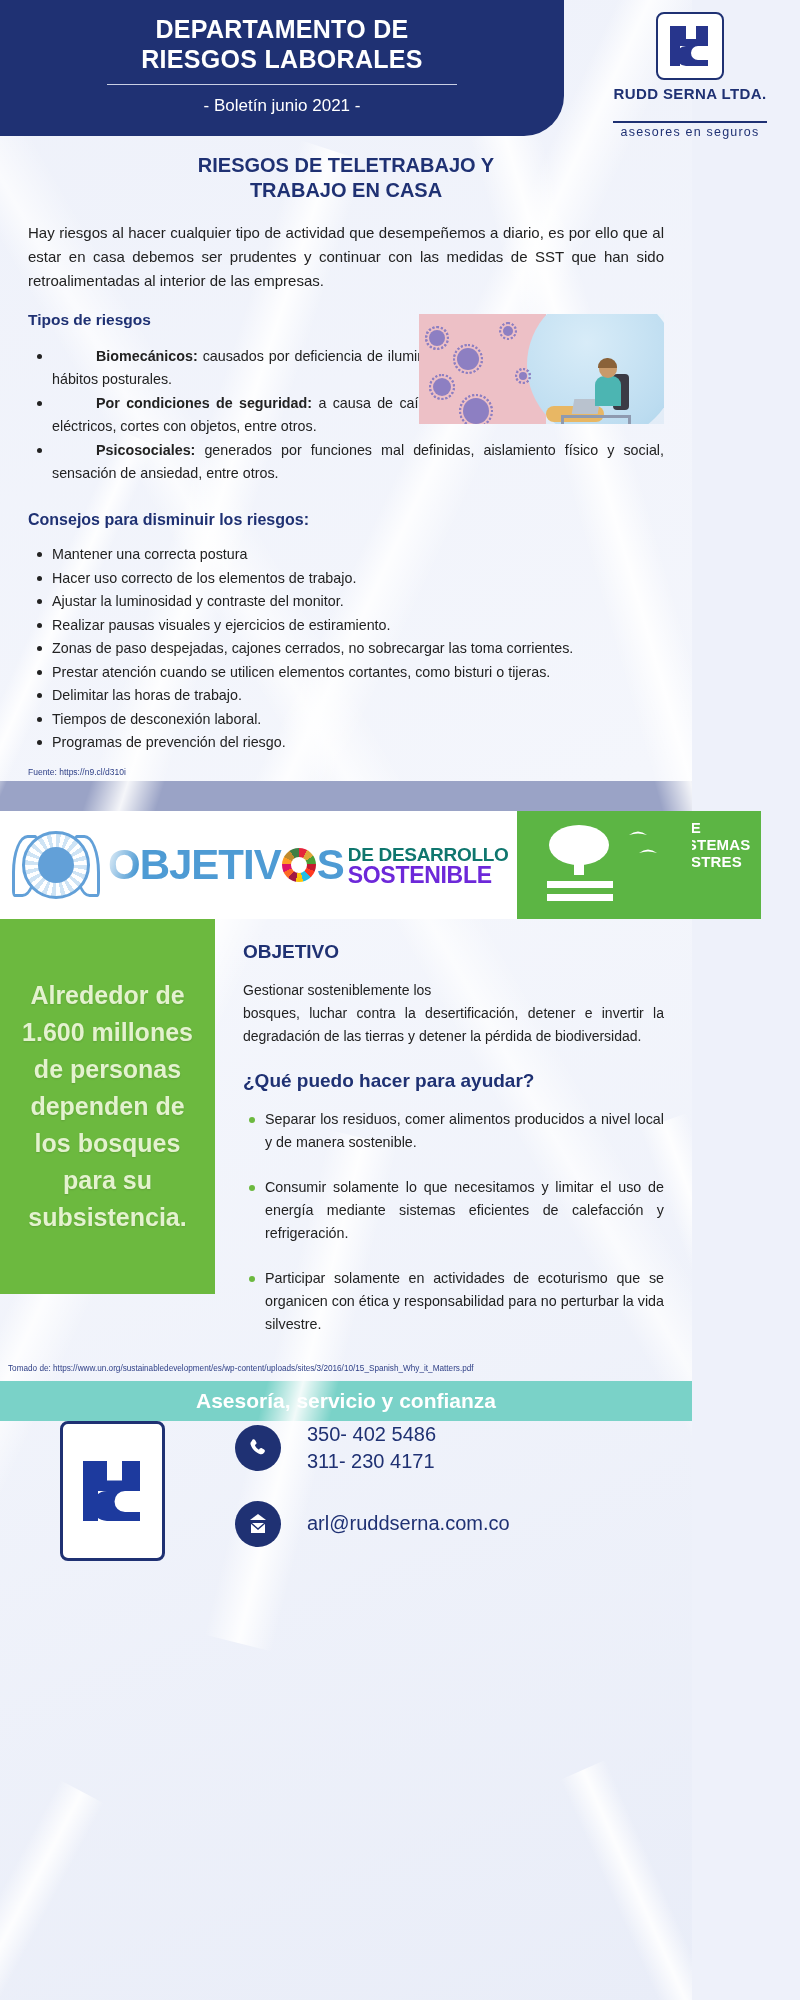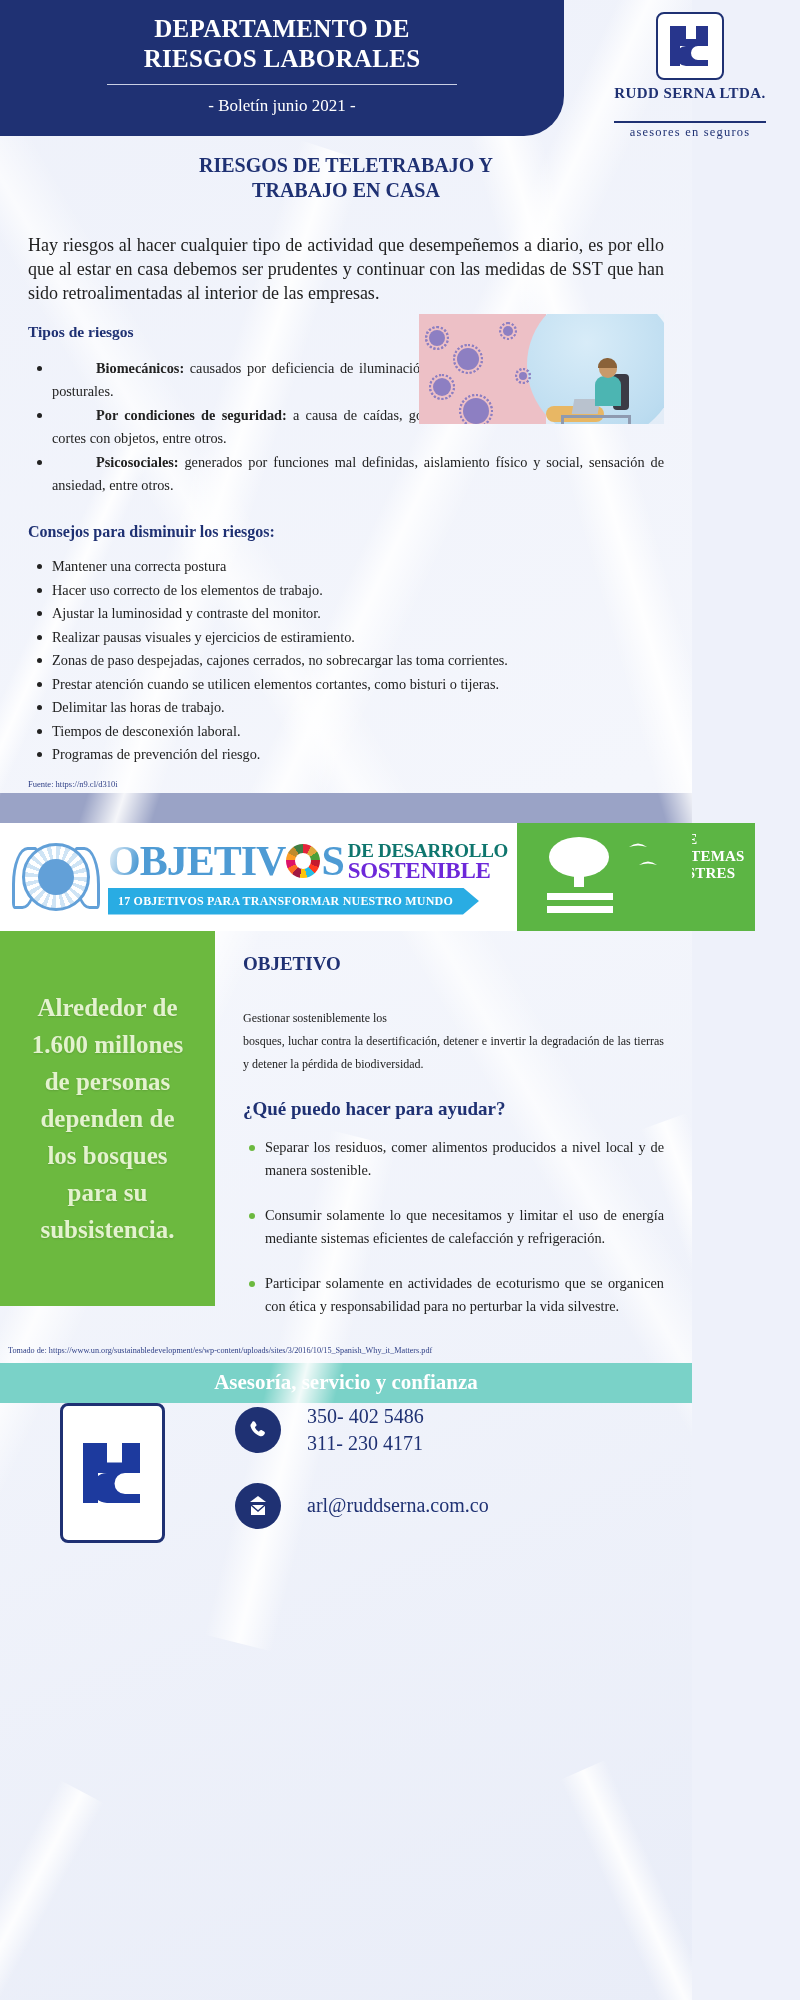--- a/index.html
+++ b/index.html
@@ -9,21 +9,20 @@
     background:#eef1fa;
     width:800px; height:2000px;
     position:relative; overflow:hidden;
   }
   .page {
     position:relative; width:692px; height:2000px;
     background:
       linear-gradient(115deg, rgba(255,255,255,0) 38%, rgba(255,255,255,.85) 40%, rgba(255,255,255,0) 43%),
       linear-gradient(60deg, rgba(255,255,255,0) 55%, rgba(255,255,255,.7) 57%, rgba(255,255,255,0) 60%),
       linear-gradient(160deg, #eef1fa 0%, #f4f6fc 45%, #e9edf8 100%);
-    font-family: Liberation Serif, serif;
   }
   
   .rays { position:absolute; inset:0; pointer-events:none; overflow:hidden; }
   .ray {
     position:absolute; background:linear-gradient(90deg, rgba(255,255,255,0), rgba(255,255,255,.9), rgba(255,255,255,0));
     width:70px; transform-origin:top left;
   }
   
   .hero { position:relative; height:136px; }
   .hero-blue {
@@ -47,22 +46,22 @@
                border-bottom:2px solid #1f3173; display:inline-block; padding-bottom:19px; margin-top:5px;}
   .logo-tag { color:#1f3173; font-size:12.5px; letter-spacing:1.2px; margin-top:2px; }
 
   
   .sec1 { position:relative; padding:0 28px; }
   .h-main {
     color:#1f3173; font-weight:bold; text-align:center;
     font-size:20px; line-height:25px; padding-top:17px;
   }
   .para {
-    color:#222; font-size:18px; line-height:24px; text-align:justify;
-    margin-top:30px;
+    color:#222; font-size:15px; line-height:24px; text-align:justify;
+    margin-top:18px;
   }
   .h-sub { color:#1f3173; font-weight:bold; font-size:15.5px; margin-top:18px; }
   ul.bul { list-style:none; margin-top:16px; }
   ul.bul li {
     position:relative; padding-left:24px; font-size:14.3px; line-height:23px;
     color:#222; text-align:justify; margin-bottom:1px;
   }
   ul.bul li::before {
     content:""; position:absolute; left:9px; top:9px;
     width:5px; height:5px; border-radius:50%; background:#222;
@@ -147,21 +146,21 @@
   }
   .sdg-green-txt {
     color:#e4f2cf; font-weight:bold; font-size:25px; line-height:37px; text-align:center;
     text-shadow:0 1px 2px rgba(0,0,0,.12);
   }
   .sdg-icon {
     position:absolute; right:0; top:-108px; width:175px; height:108px; background:#5cb544;
   }
   .sdg-body { padding:22px 28px 0 243px; position:relative; }
   .sdg-h1 { color:#1f3173; font-weight:bold; font-size:19px; }
-  .sdg-p { color:#222; font-size:12px; line-height:23px; text-align:justify; margin-top:32px; }
+  .sdg-p { color:#222; font-size:14px; line-height:23px; text-align:justify; margin-top:16px; }
   .sdg-h2 { color:#1f3173; font-weight:bold; font-size:19px; margin-top:22px; }
   ul.green { list-style:none; margin-top:16px; }
   ul.green li {
     position:relative; padding-left:22px; font-size:14.3px; line-height:23px;
     color:#222; text-align:justify; margin-bottom:22px;
   }
   ul.green li::before {
     content:""; position:absolute; left:6px; top:9px;
     width:6px; height:6px; border-radius:50%; background:#6cb93f;
   }
@@ -288,21 +287,20 @@
       <div class="ods-titleblock">
         <div class="ods-line1">
           <span class="ods-obj">OBJETIV</span>
           <span class="ods-wheel"></span>
           <span class="ods-obj">S</span>
           <span class="ods-des">
             <div class="r1">DE DESARROLLO</div>
             <div class="r2">SOSTENIBLE</div>
           </span>
         </div>
-        <div class="ods-arrow">17 OBJETIVOS PARA TRANSFORMAR NUESTRO MUNDO</div>
       </div>
     </div>
     <div class="ods-right">
       <div class="ods-num">15</div>
       <div class="ods-goal">
         <div>VIDA DE</div>
         <div>ECOSISTEMAS</div>
         <div>TERRESTRES</div>
       </div>
     </div>

